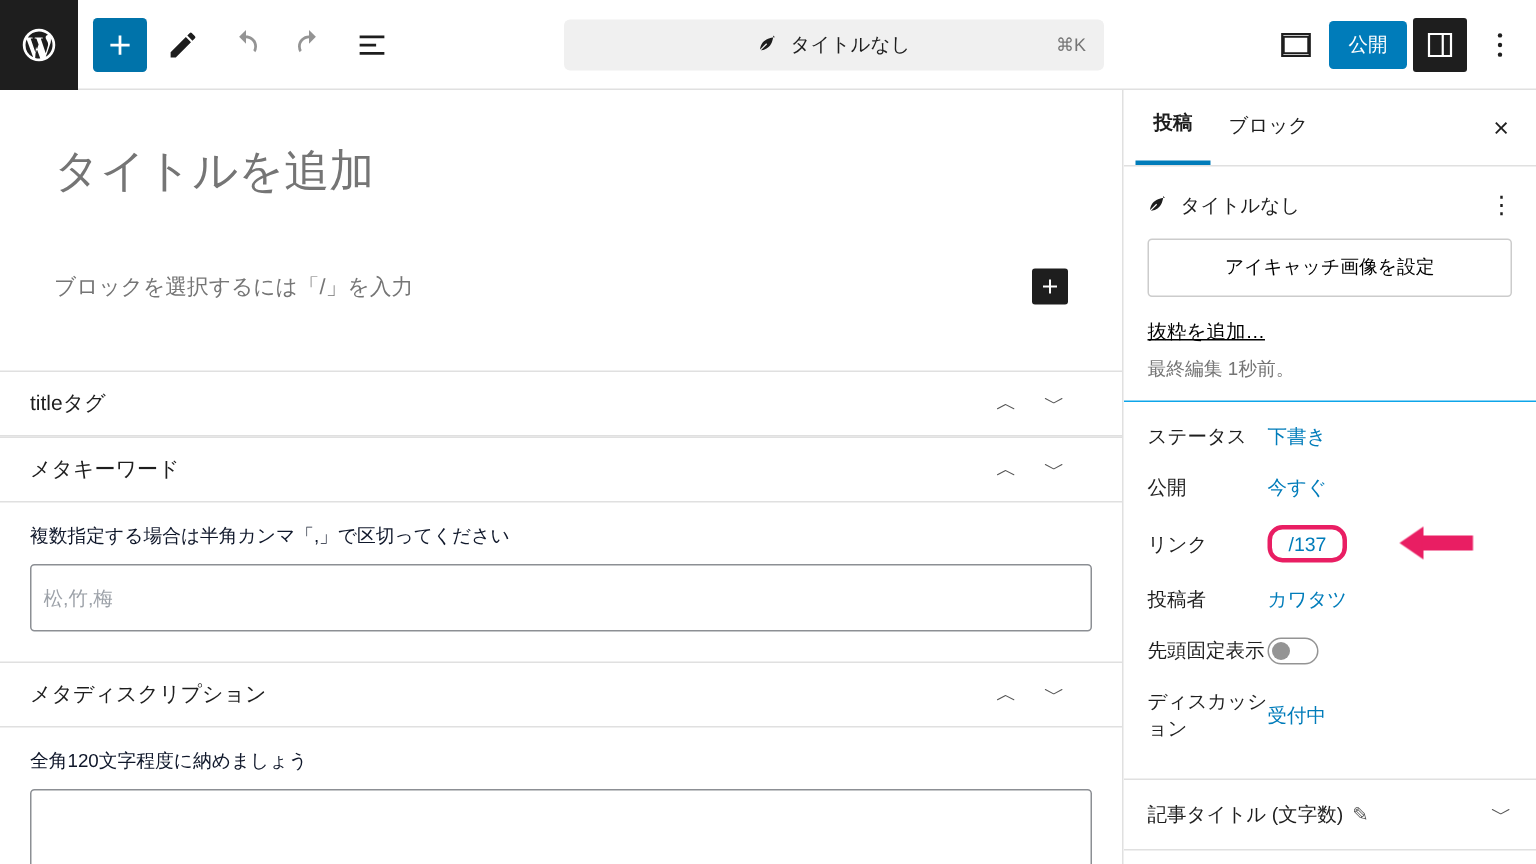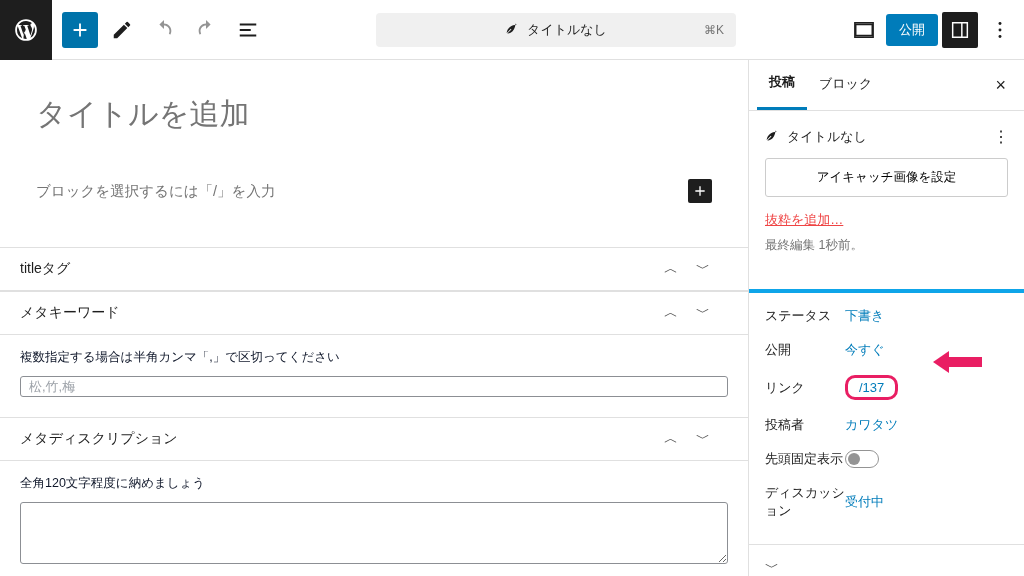--- a/index.html
+++ b/index.html
@@ -32,34 +32,34 @@
 .block-prompt { display:flex; align-items:center; justify-content:space-between; color:#757575; font-size:14.5px; margin-bottom: 20px; }
 .block-prompt .add-block { width:24px; height:24px; background:#1e1e1e; display:flex; align-items:center; justify-content:center; border-radius:2px; }
 .block-prompt .add-block svg { width:16px; height:16px; fill:#fff; }
 
 .meta-section { border-top:1px solid #e0e0e0; }
 .meta-head { display:flex; align-items:center; justify-content:space-between; padding:12px 38px 12px 20px; font-size:14px; color:#1e1e1e; border-bottom:1px solid #e0e0e0; }
 .meta-head .arrows { display:flex; gap:18px; color:#555; }
 .meta-head .arrows span { cursor:pointer; font-size:14px; }
 .meta-body { padding:14px 20px 20px; border-bottom:1px solid #e0e0e0; }
 .meta-body .hint { font-size:12.5px; color:#0f172a; margin-bottom:10px; }
-.text-input { width:100%; border:1px solid #8c8f94; border-radius:3px; padding:2px 8px; font-size:13px; color:#2c3338; }
+.text-input { width:100%; border:1px solid #8c8f94; border-radius:3px; padding:14px 8px; font-size:13px; color:#2c3338; }
 .text-input::placeholder { color:#9ca1a8; }
 .text-area { width:100%; border:1px solid #8c8f94; border-radius:3px; height:62px; resize: vertical; font-size:13px; padding:6px 8px; }
 
 
 .sidebar { width:276px; border-left:1px solid #e0e0e0; overflow-y:auto; font-size:13px; color:#1e1e1e; }
 .tabs { display:flex; align-items:center; border-bottom:1px solid #e0e0e0; padding: 0 8px; }
 .tabs .tab { padding:13px 12px 16px; cursor:pointer; font-size:13px; }
 .tabs .tab.active { font-weight:600; border-bottom:3px solid #007cba; }
 .tabs .close { margin-left:auto; padding:10px; cursor:pointer; font-size:18px; color:#1e1e1e; }
 .doc-title-row { display:flex; align-items:center; gap:8px; padding:16px 16px 12px; }
 .doc-title-row .dots { margin-left:auto; cursor:pointer; letter-spacing:-1px; font-size:16px; }
 .eyecatch-btn { display:block; width: calc(100% - 32px); margin: 0 16px 14px; padding:10px; border:1px solid #ccc; background:#fff; border-radius:3px; cursor:pointer; font-size:12.5px; text-align:center; }
-.add-excerpt { color:#ef4444; text-decoration:underline; padding: 0 16px 8px; display:inline-block; font-size:13px; }
+.add-excerpt { color:#000000; text-decoration:underline; padding: 0 16px 8px; display:inline-block; font-size:13px; }
 .last-edit { color:#757575; padding: 0 16px 12px; font-size:12.5px; }
 .kv-list { padding: 6px 16px 16px; border-bottom:1px solid #e0e0e0; }
 .kv { display:flex; align-items:center; padding:8px 0; font-size:13px; }
 .kv .k { width: 80px; flex:none; color:#1e1e1e; }
 .kv .v { color:#007cba; cursor:pointer; }
 .kv .link-box { border:3px solid #e91e63; border-radius:10px; padding:2px 11px; color:#007cba; display:inline-block; }
 .toggle { width:34px; height:18px; border:1px solid #949494; border-radius:10px; position:relative; display:inline-block; }
 .toggle::after { content:""; width:12px; height:12px; background:#949494; border-radius:50%; position:absolute; left:2px; top:2px; }
 .panel-row { display:flex; align-items:center; justify-content:space-between; padding:14px 16px; border-bottom:1px solid #e0e0e0; font-size:13px; cursor:pointer; }
 .panel-row .chev { font-size:14px; color:#555; }
@@ -201,21 +201,21 @@
       <svg class="feather" viewBox="0 0 24 24">
           <path d="M20 3c-3 0-9 1-13 5 -4 4-4 9-4 9l7-7 1 1 -7 7s5 0 9-4c4-4 5-10 5-13l2 2z" fill="#1e1e1e"></path>
         </svg>
       <span>タイトルなし</span>
       <span class="dots">⋮</span>
     </div>
     <button class="eyecatch-btn">アイキャッチ画像を設定</button>
     <a class="add-excerpt">抜粋を追加…</a>
     <div class="last-edit">最終編集 1秒前。</div>
 
-    <div class="kv-list" style="border-top:4px solid #0ea5e9;margin-top:23px;">
+    <div class="kv-list" style="border-top:1px solid #0ea5e9;">
       <div class="kv">
           <span class="k">ステータス</span>
           <span class="v">下書き</span>
         </div>
       <div class="kv">
           <span class="k">公開</span>
           <span class="v">今すぐ</span>
         </div>
       <div class="kv">
           <span class="k">リンク</span>
@@ -229,20 +229,21 @@
           <span class="k">先頭固定表示</span>
           <span class="toggle"></span>
         </div>
       <div class="kv">
           <span class="k">ディスカッション</span>
           <span class="v">受付中</span>
         </div>
     </div>
 
     <div class="panel-row">
+      <span><span>記事タイトル (文字数)</span><span class="pencil">✎</span></span>
       <span class="chev">﹀</span>
     </div>
     <div class="panel-row" style="border-bottom:none;">
       
       
     </div>
     
   </div>
 </div>
 

